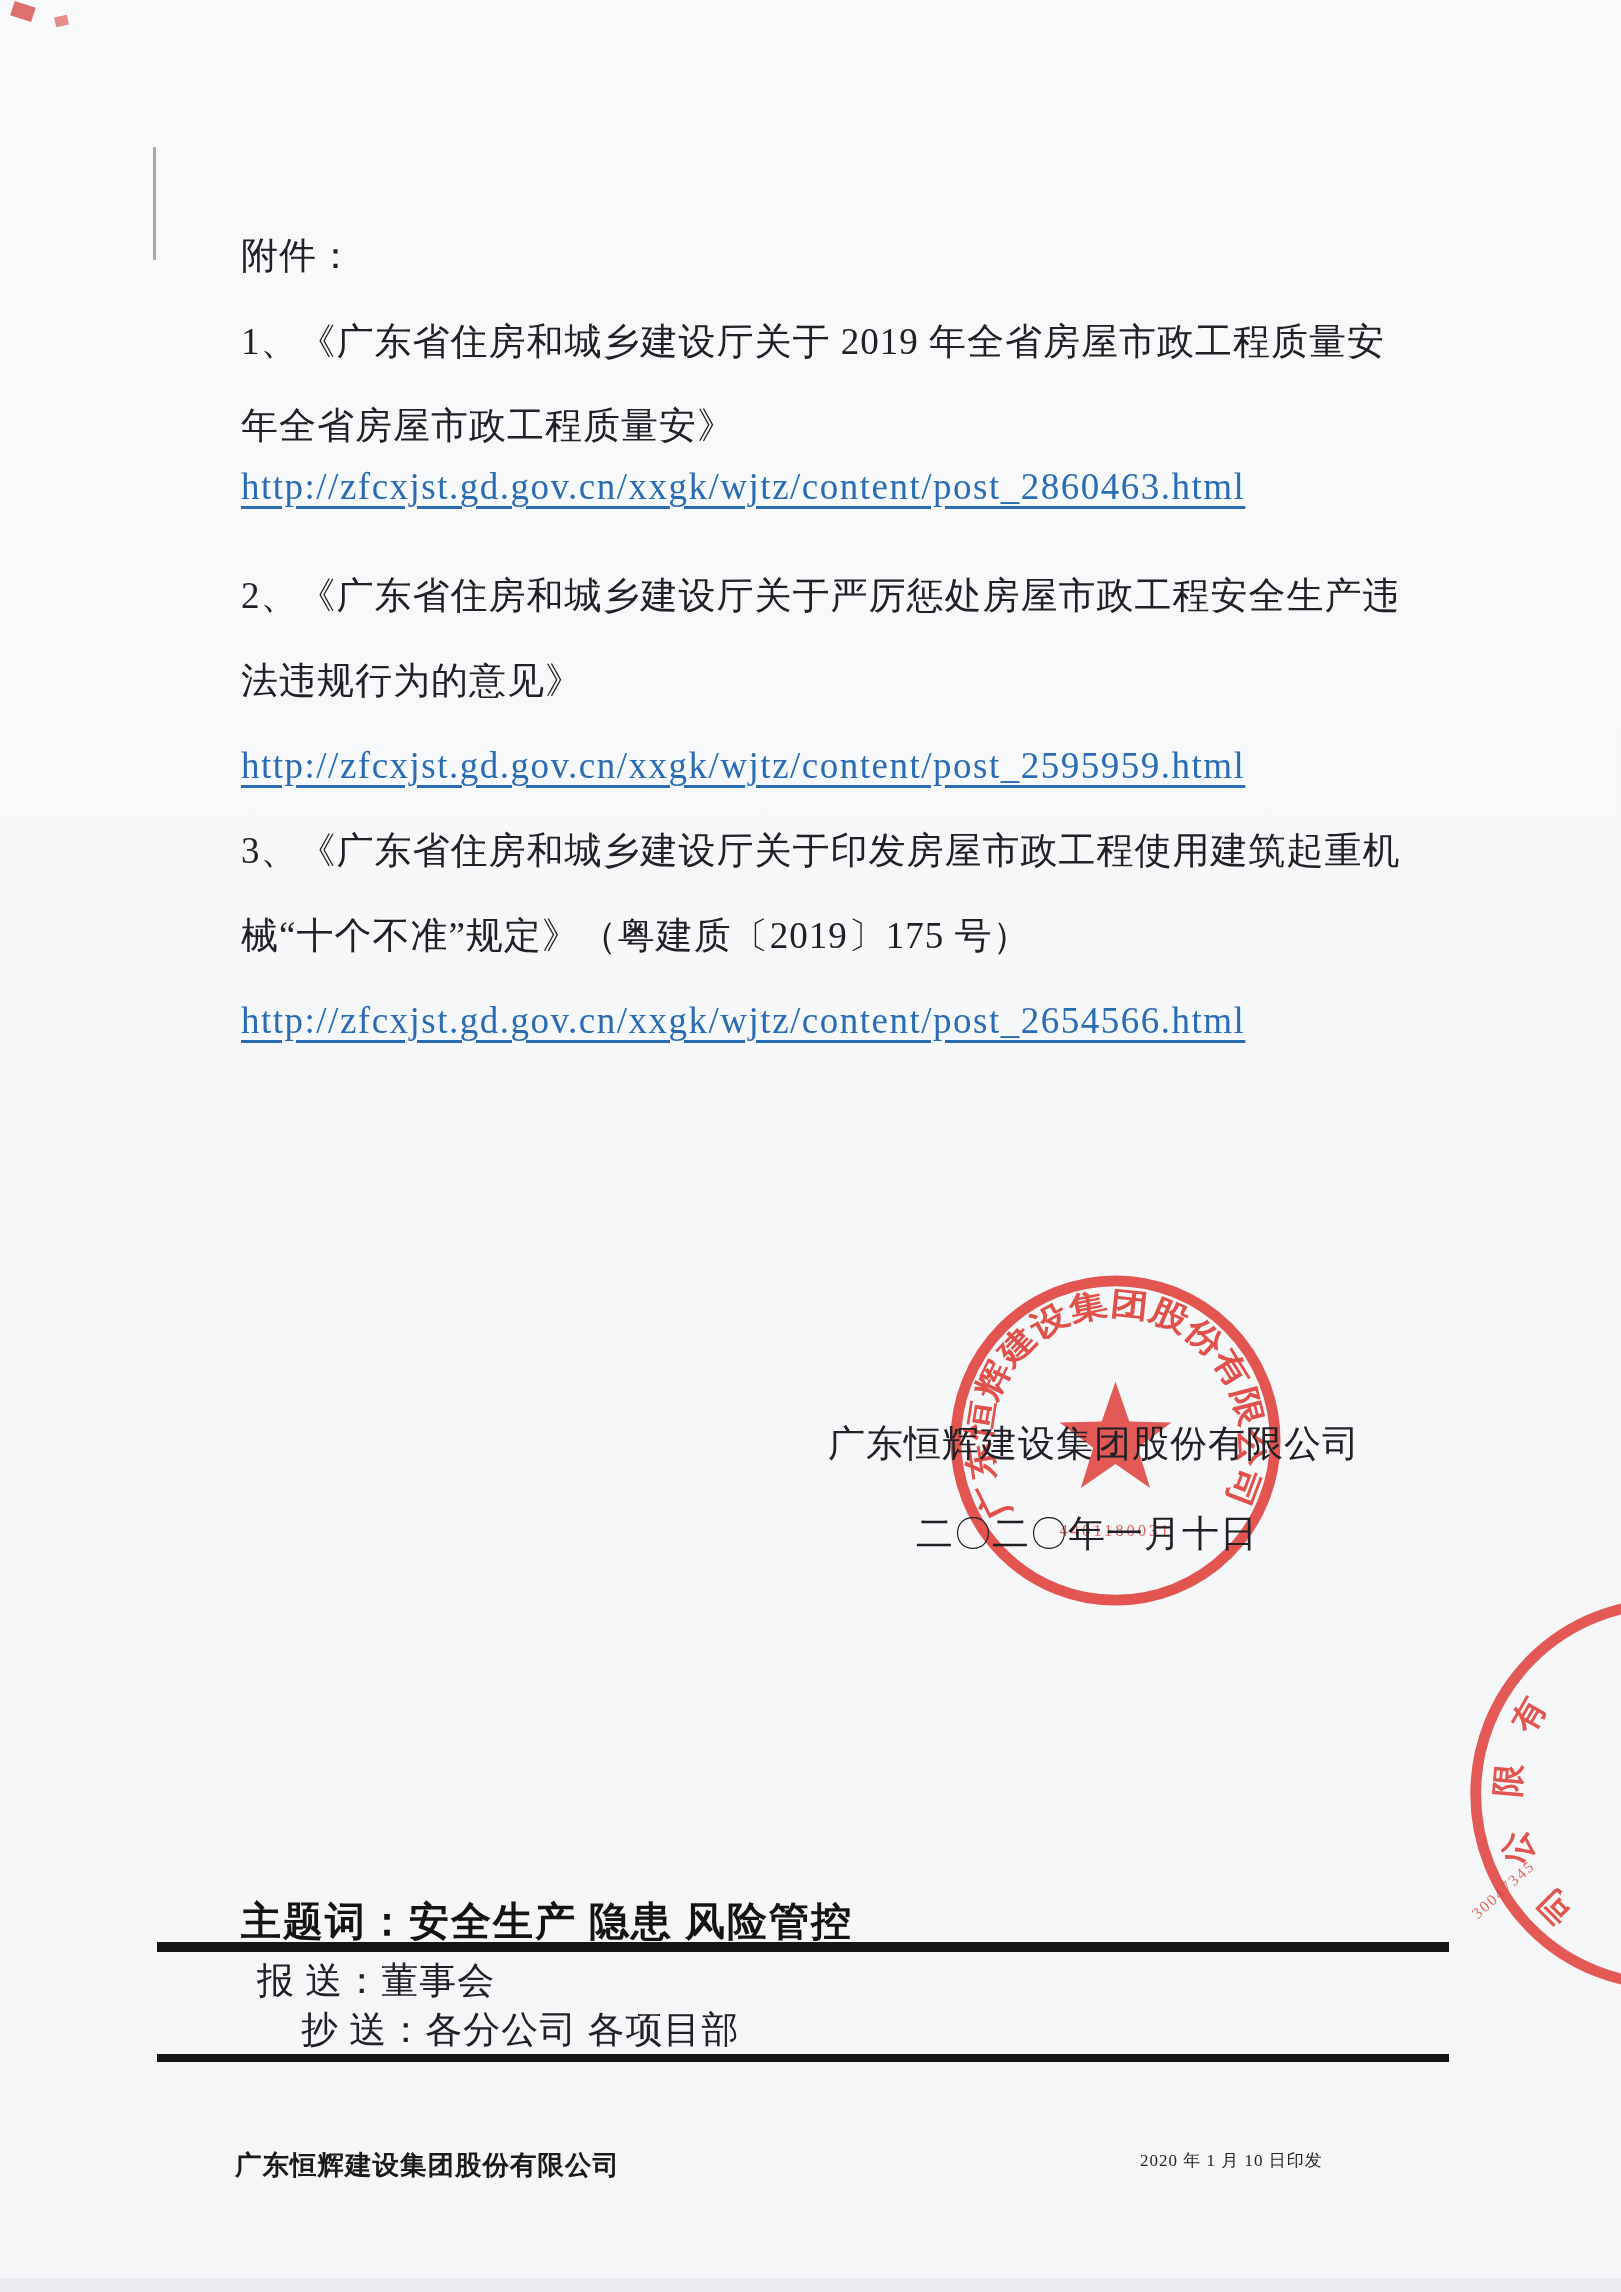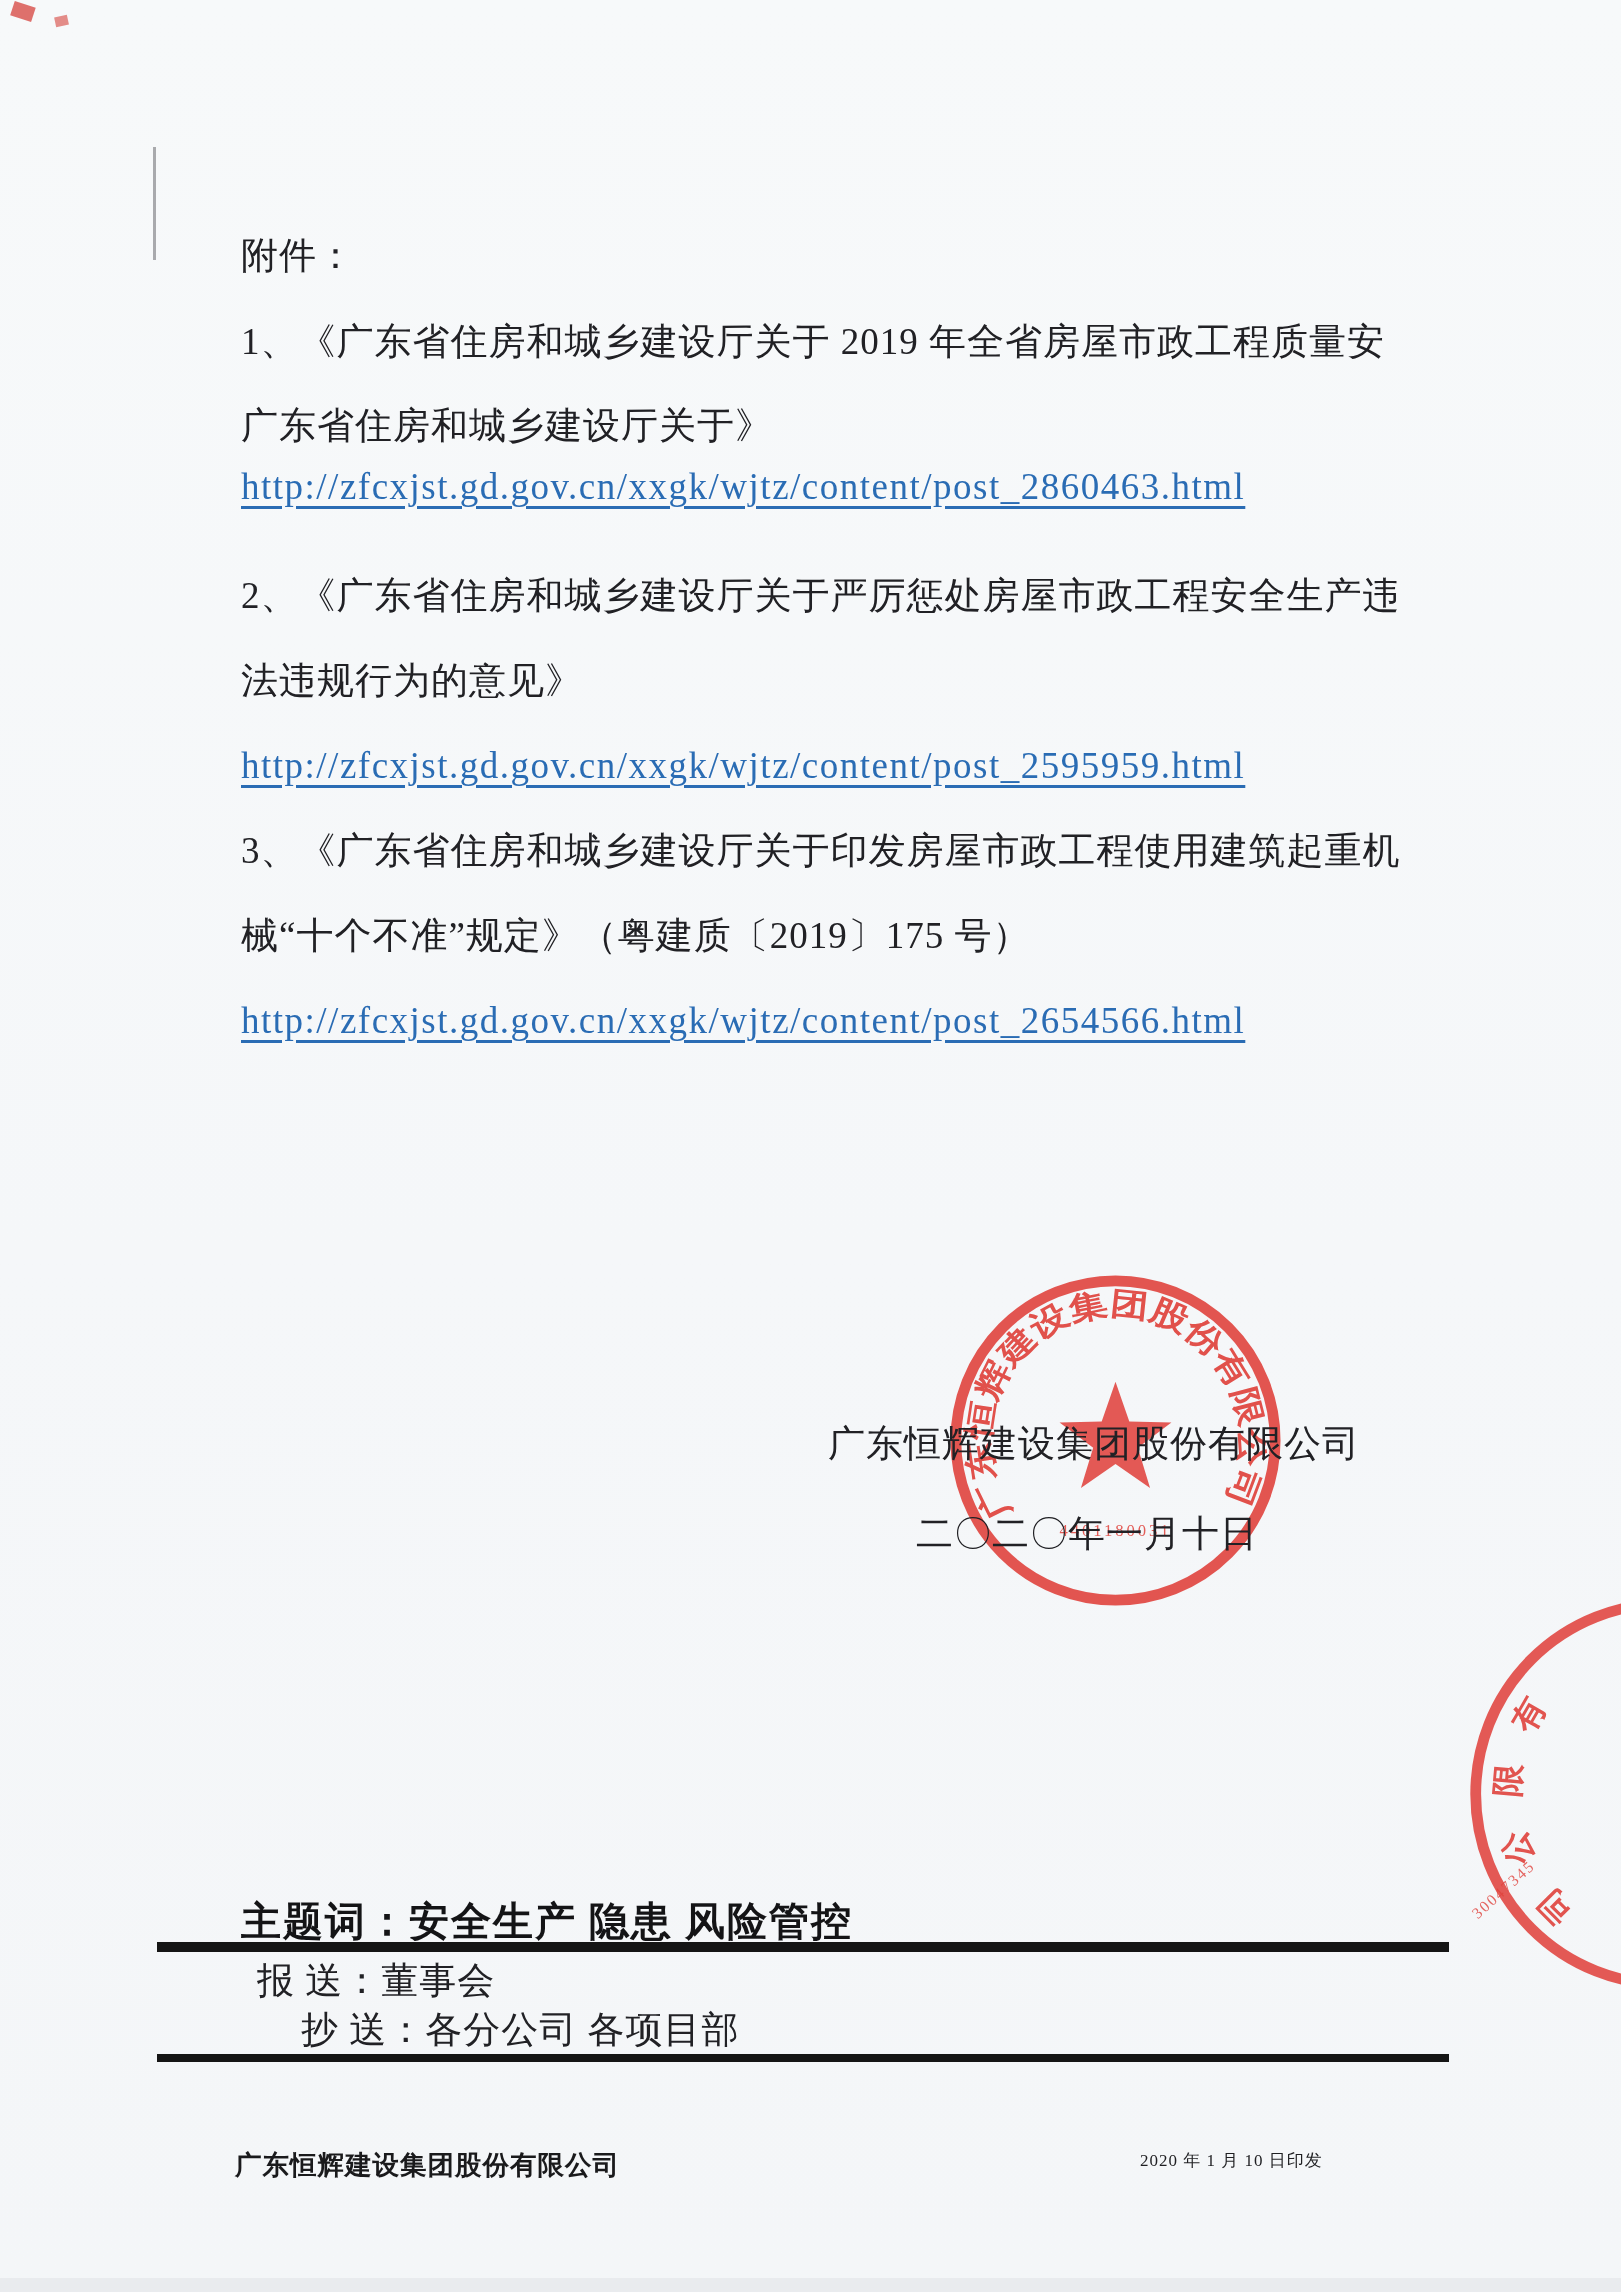--- a/index.html
+++ b/index.html
@@ -61,21 +61,21 @@
 
 <div class="page">
 
   <div class="artifact speck1"></div>
   <div class="artifact speck2"></div>
   <div class="artifact scanline"></div>
 
   <div class="line attach-label">附件：</div>
 
   <div class="line i1l1">1、《广东省住房和城乡建设厅关于 2019 年全省房屋市政工程质量安</div>
-  <div class="line i1l2">广东省住房和城乡建设厅关于》</div>
+  <div class="line i1l2">年全省房屋市政工程质量安》</div>
   <div class="line url u1"><a href="#">http://zfcxjst.gd.gov.cn/xxgk/wjtz/content/post_2860463.html</a></div>
 
   <div class="line i2l1">2、《广东省住房和城乡建设厅关于严厉惩处房屋市政工程安全生产违</div>
   <div class="line i2l2">法违规行为的意见》</div>
   <div class="line url u2"><a href="#">http://zfcxjst.gd.gov.cn/xxgk/wjtz/content/post_2595959.html</a></div>
 
   <div class="line i3l1">3、《广东省住房和城乡建设厅关于印发房屋市政工程使用建筑起重机</div>
   <div class="line i3l2">械“十个不准”规定》（粤建质〔2019〕175 号）</div>
   <div class="line url u3"><a href="#">http://zfcxjst.gd.gov.cn/xxgk/wjtz/content/post_2654566.html</a></div>
 

